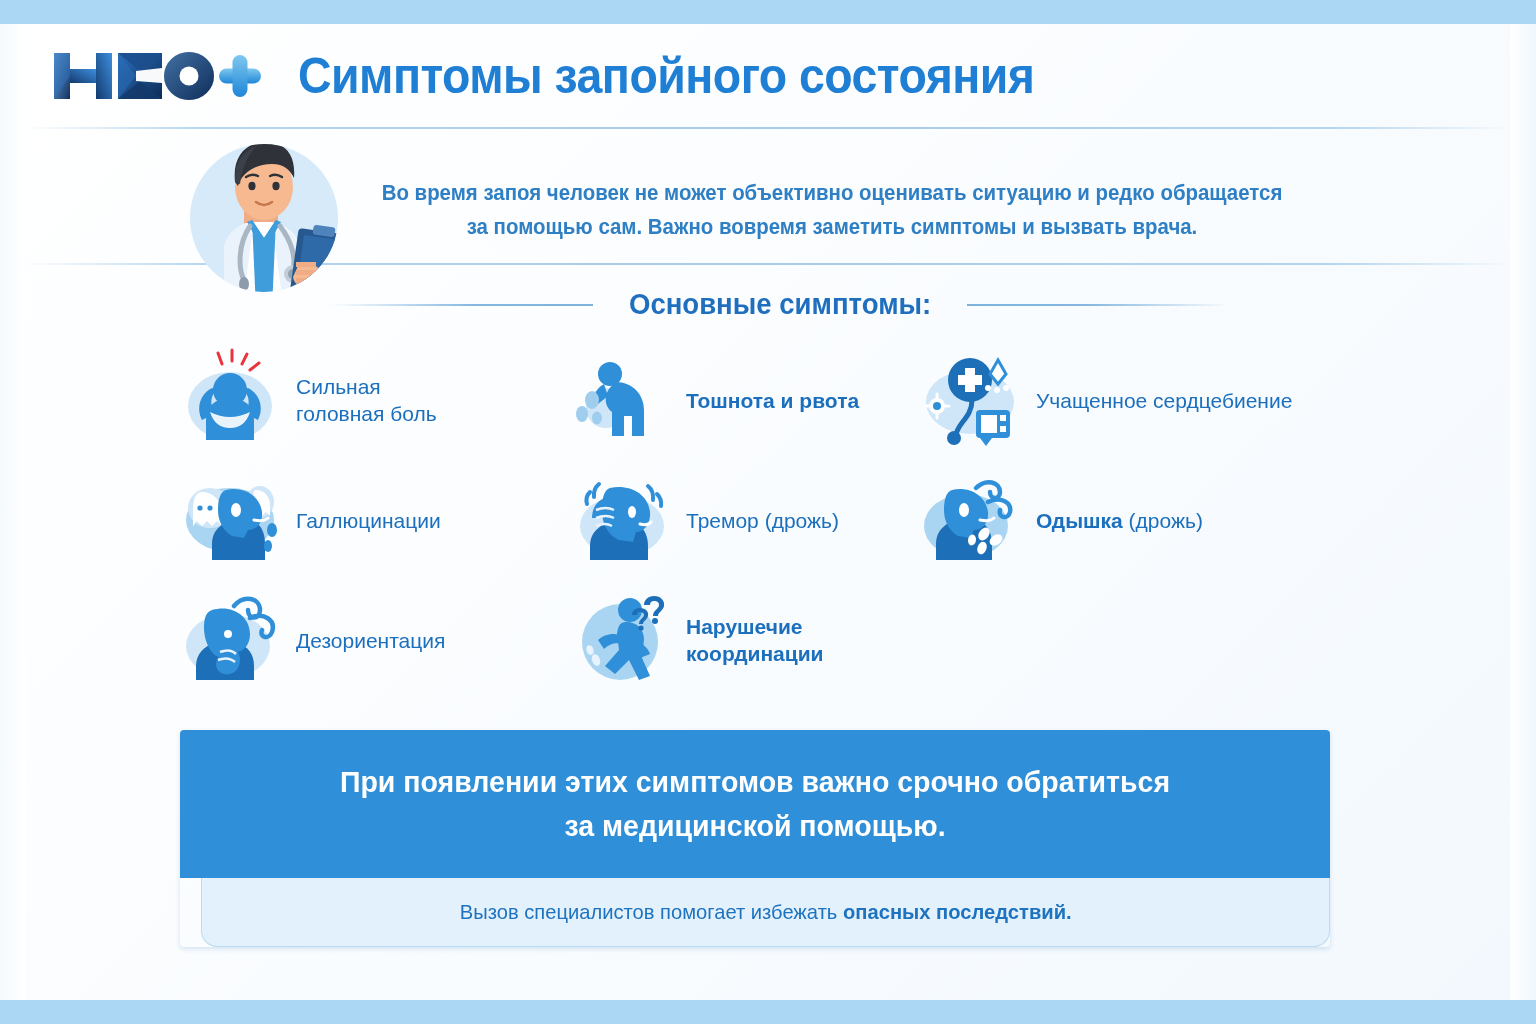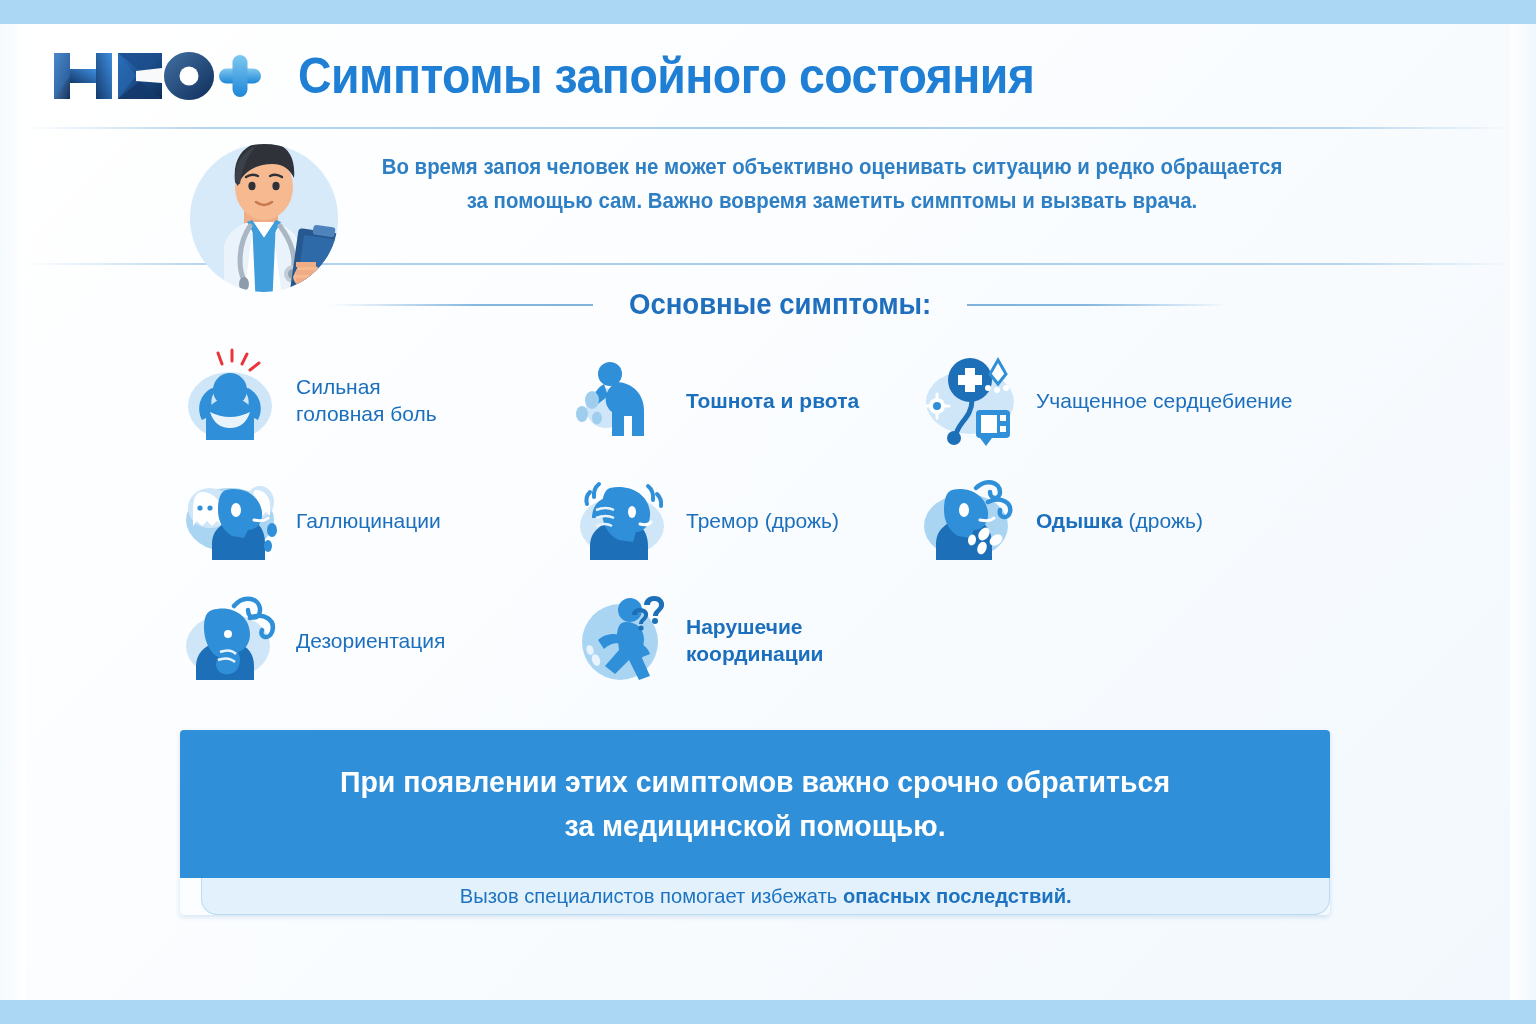--- a/index.html
+++ b/index.html
@@ -91,21 +91,21 @@
   .rule-intro  { top: 263px; }
 
   
   .intro {
     position: absolute;
     top: 134px;
     left: 180px;
     width: 1180px;
     height: 110px;
     display: flex;
-    align-items: flex-start;
+    align-items: flex-end;
   }
   .doctor-wrap {
     position: absolute;
     top: 0;
     left: 0;
     width: 180px;
     height: 176px;
     z-index: 3;
   }
   .intro-text {
@@ -206,21 +206,21 @@
     line-height: 44px;
     font-weight: 700;
     transform: scaleX(0.95);
     display: block;
   }
   .callout-sub {
     background: #e2f1fb;
     border: 1px solid #b9dcf2;
     border-top: none;
     border-radius: 0 0 16px 16px;
-    padding: 6px 40px;
+    padding: 22px 40px;
     text-align: center;
     margin-left: 21px;
   }
   .callout-sub .st {
     color: #1d73c0;
     font-size: 21px;
     font-weight: 500;
     transform: scaleX(0.96);
     display: inline-block;
   }

